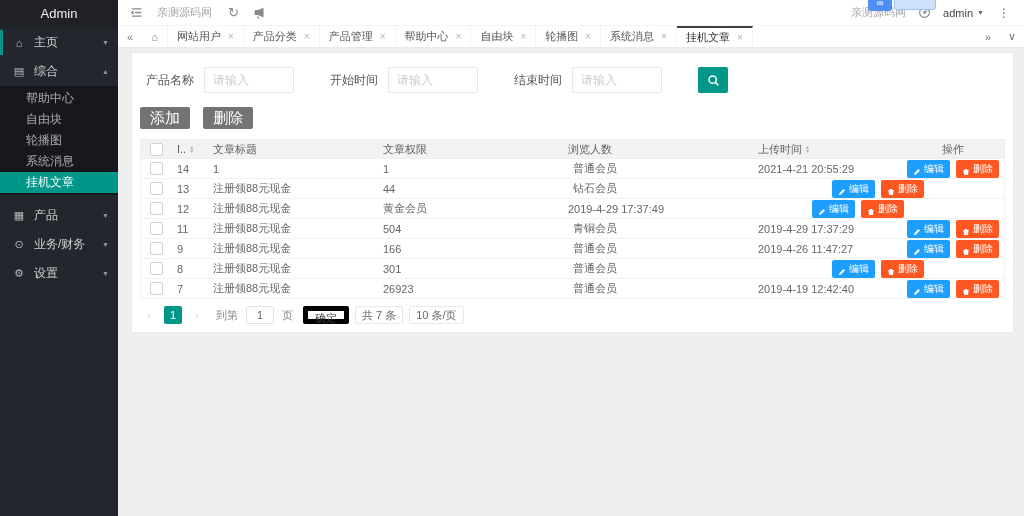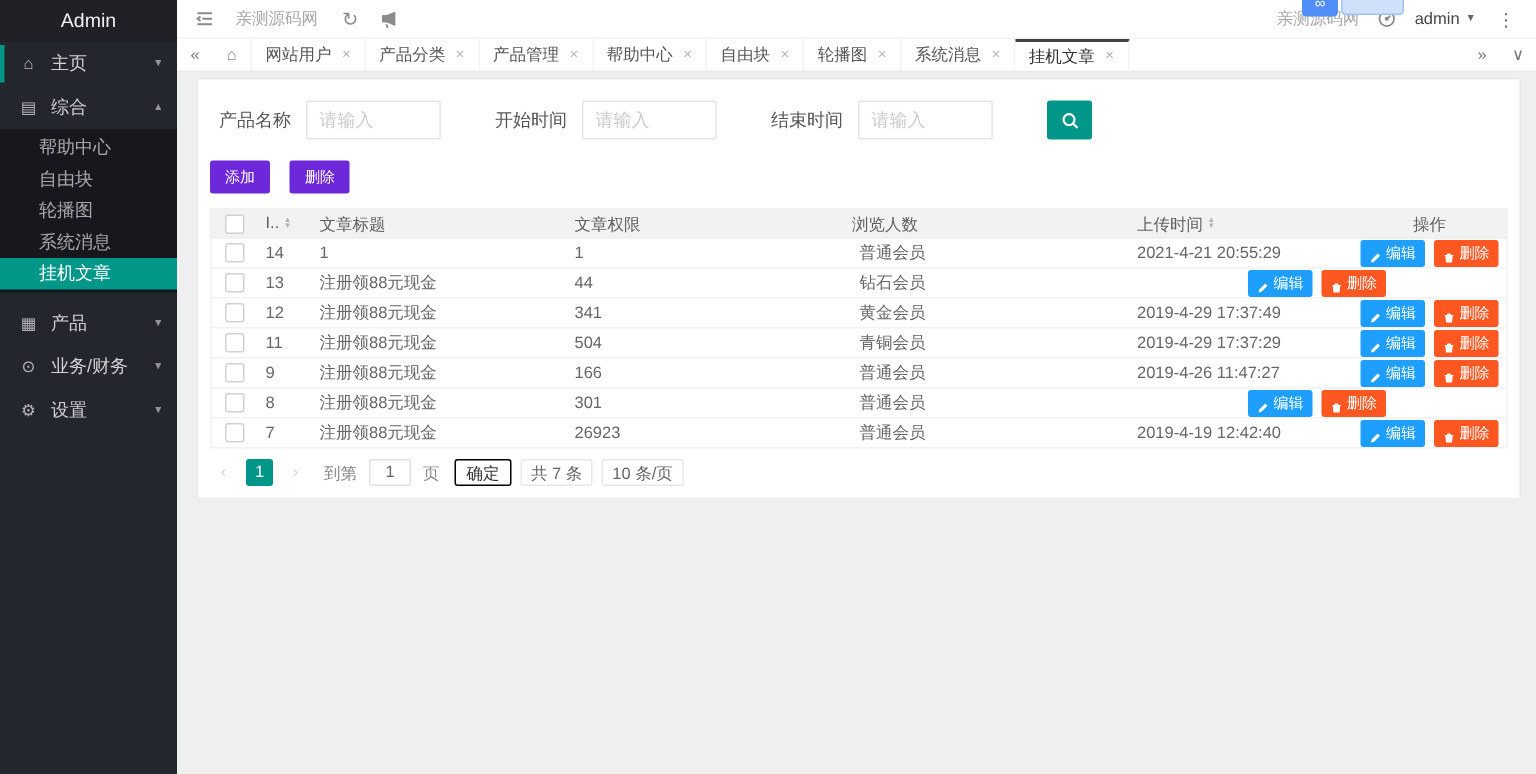--- a/index.html
+++ b/index.html
@@ -53,21 +53,21 @@
   .srch { display:flex; align-items:flex-start; padding:14px 0 12px 6px; }
   .fld { display:flex; align-items:center; margin-right:36px; }
   .fld label { color:#555; font-size:12px; margin-right:10px; white-space:nowrap; }
   .fld input { width:90px; height:26px; border:1px solid #e6e6e6; border-radius:2px; padding:0 8px; font-size:12px; color:#666; outline:none; font-family:inherit; }
   .fld input::placeholder { color:#ccc; }
   .sbtn { width:30px; height:26px; background:#009688; border:none; border-radius:2px; cursor:pointer; display:flex; align-items:center; justify-content:center; }
   .sbtn svg { width:13px; height:13px; }
 
   
   .tools { padding:2px 0 10px 0; }
-  .tbtn { height:22px; padding:0 10px; background:#6d28d9; color:#fff; border:none; border-radius:2px; font-size:10px; cursor:pointer; margin-right:10px; font-family:inherit; }
+  .tbtn { height:22px; padding:0 10px; background:#737373; color:#fff; border:none; border-radius:2px; font-size:15px; cursor:pointer; margin-right:10px; font-family:inherit; }
 
   
   .tblh, .tblr { display:flex; align-items:center; }
   .tblh { background:#f2f2f2; height:20px; color:#5f5f5f; border:1px solid #eee; }
   .tblr { height:20px; border:1px solid #f2f2f2; border-top:none; color:#666; }
   .c { padding:0 6px; font-size:11px; white-space:nowrap; overflow:hidden; display:flex; align-items:center; height:100%; }
   .c-cb { width:30px; justify-content:center; }
   .c-id { width:36px; }
   .c-title { width:170px; }
   .c-views { width:190px; }
@@ -81,21 +81,21 @@
   .edit { background:#1e9fff; }
   .del { background:#ff5722; }
 
   
   .pager { display:flex; align-items:center; padding:7px 0 0 0; font-size:11px; color:#666; }
   .pg { min-width:18px; height:18px; display:flex; align-items:center; justify-content:center; border-radius:2px; margin-right:6px; cursor:pointer; }
   .pg.dis { color:#d2d2d2; }
   .pg.cur { background:#009688; color:#fff; }
   .pg-txt { margin:0 4px; color:#898989; }
   .pg-inp { width:28px; height:18px; border:1px solid #e2e2e2; border-radius:2px; text-align:center; font-size:11px; color:#666; outline:none; margin:0 4px; font-family:inherit; }
-  .pg-btn { height:18px; border:1px solid #000000; background:#fff; border-radius:2px; padding:0 7px; font-size:11px; color:#333; cursor:pointer; margin:0 6px; font-family:inherit; }
+  .pg-btn { height:18px; border:5px solid #000000; background:#fff; border-radius:2px; padding:0 7px; font-size:11px; color:#333; cursor:pointer; margin:0 6px; font-family:inherit; }
   .pg-box { height:18px; display:flex; align-items:center; border:1px solid #e9e9e9; border-radius:2px; padding:0 6px; margin-right:6px; color:#666; }
 </style>
 </head>
 <body>
 
 <div class="app">
 
   <aside class="sidebar">
     <div class="logo">Admin</div>
 
@@ -326,21 +326,20 @@
                 </button>
             </div>
           </div>
 
           <div class="tblr">
             <div class="c c-cb">
                 <span class="cb"></span>
               </div>
             <div class="c c-id">12</div>
             <div class="c c-title">注册领88元现金</div>
-            <div class="c c-views">341</div>
             <div class="c c-perm">黄金会员</div>
             <div class="c c-time">2019-4-29 17:37:49</div>
             <div class="c c-act">
               <button class="abtn edit">
                   <svg viewBox="0 0 16 16" fill="#fff">
                     <path d="m2 14 1-4 8-8 3 3-8 8-4 1z"></path>
                   </svg>
                   <span>编辑</span>
                 </button>
               <button class="abtn del">

